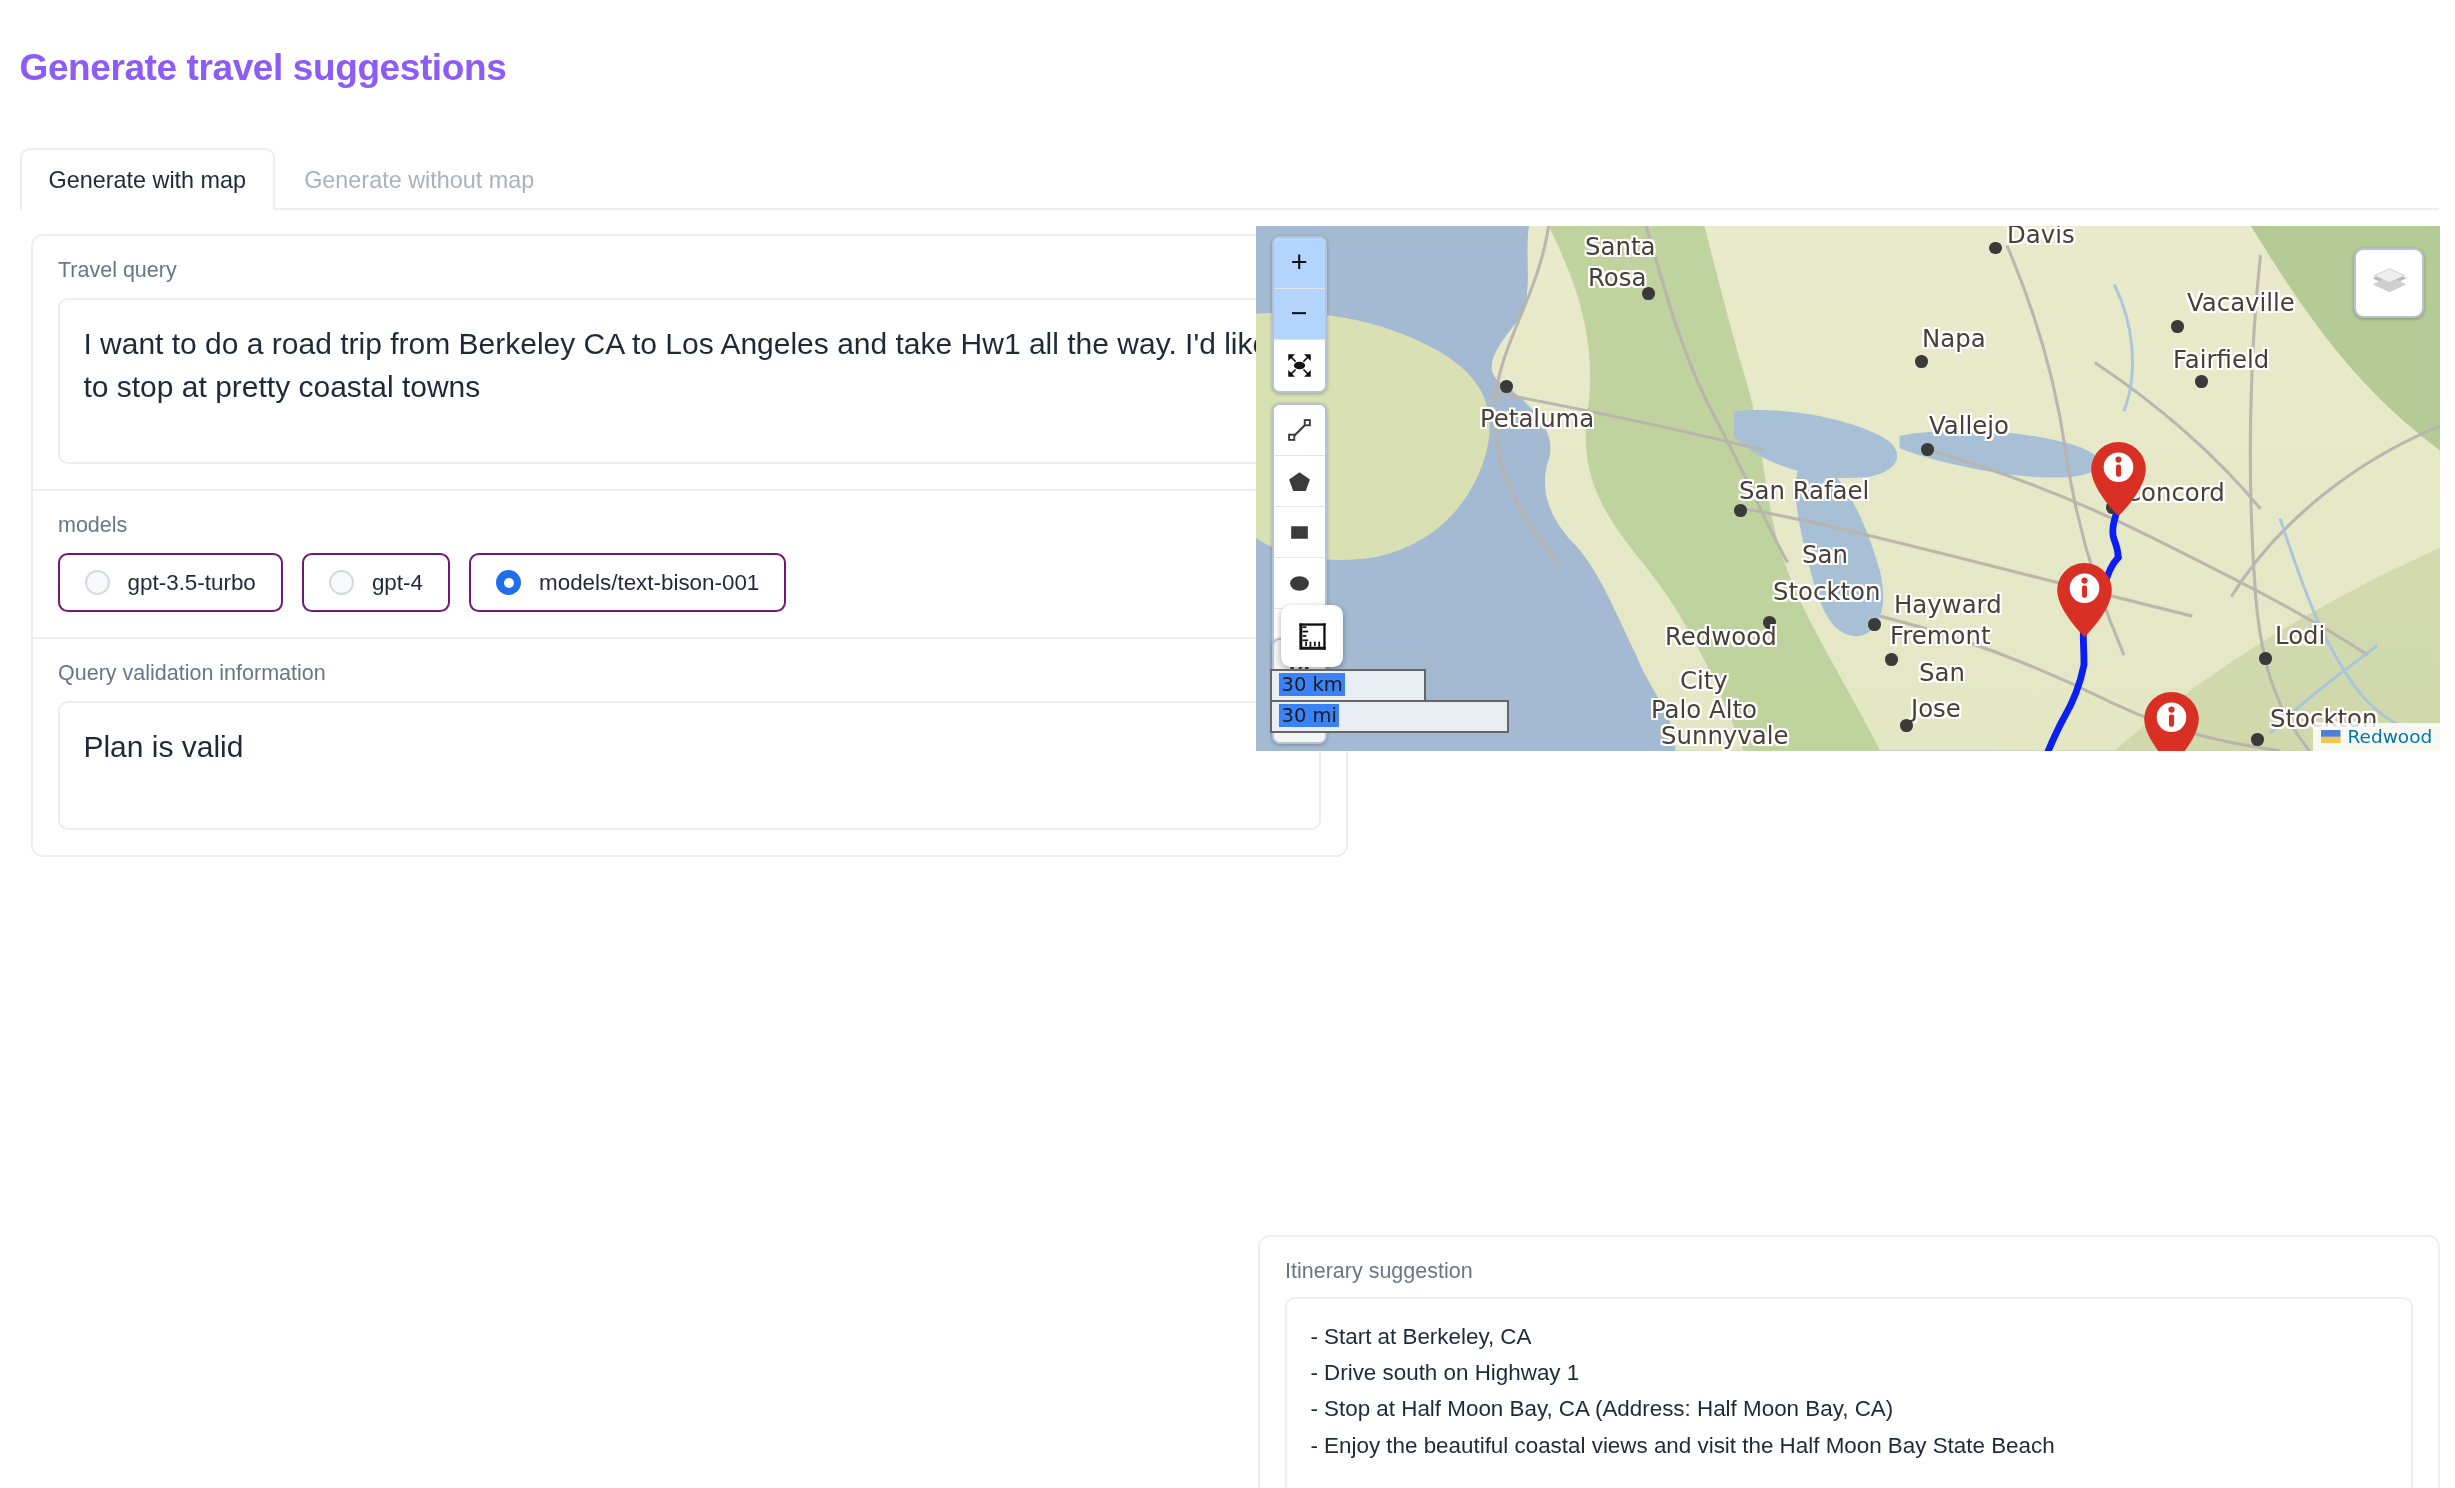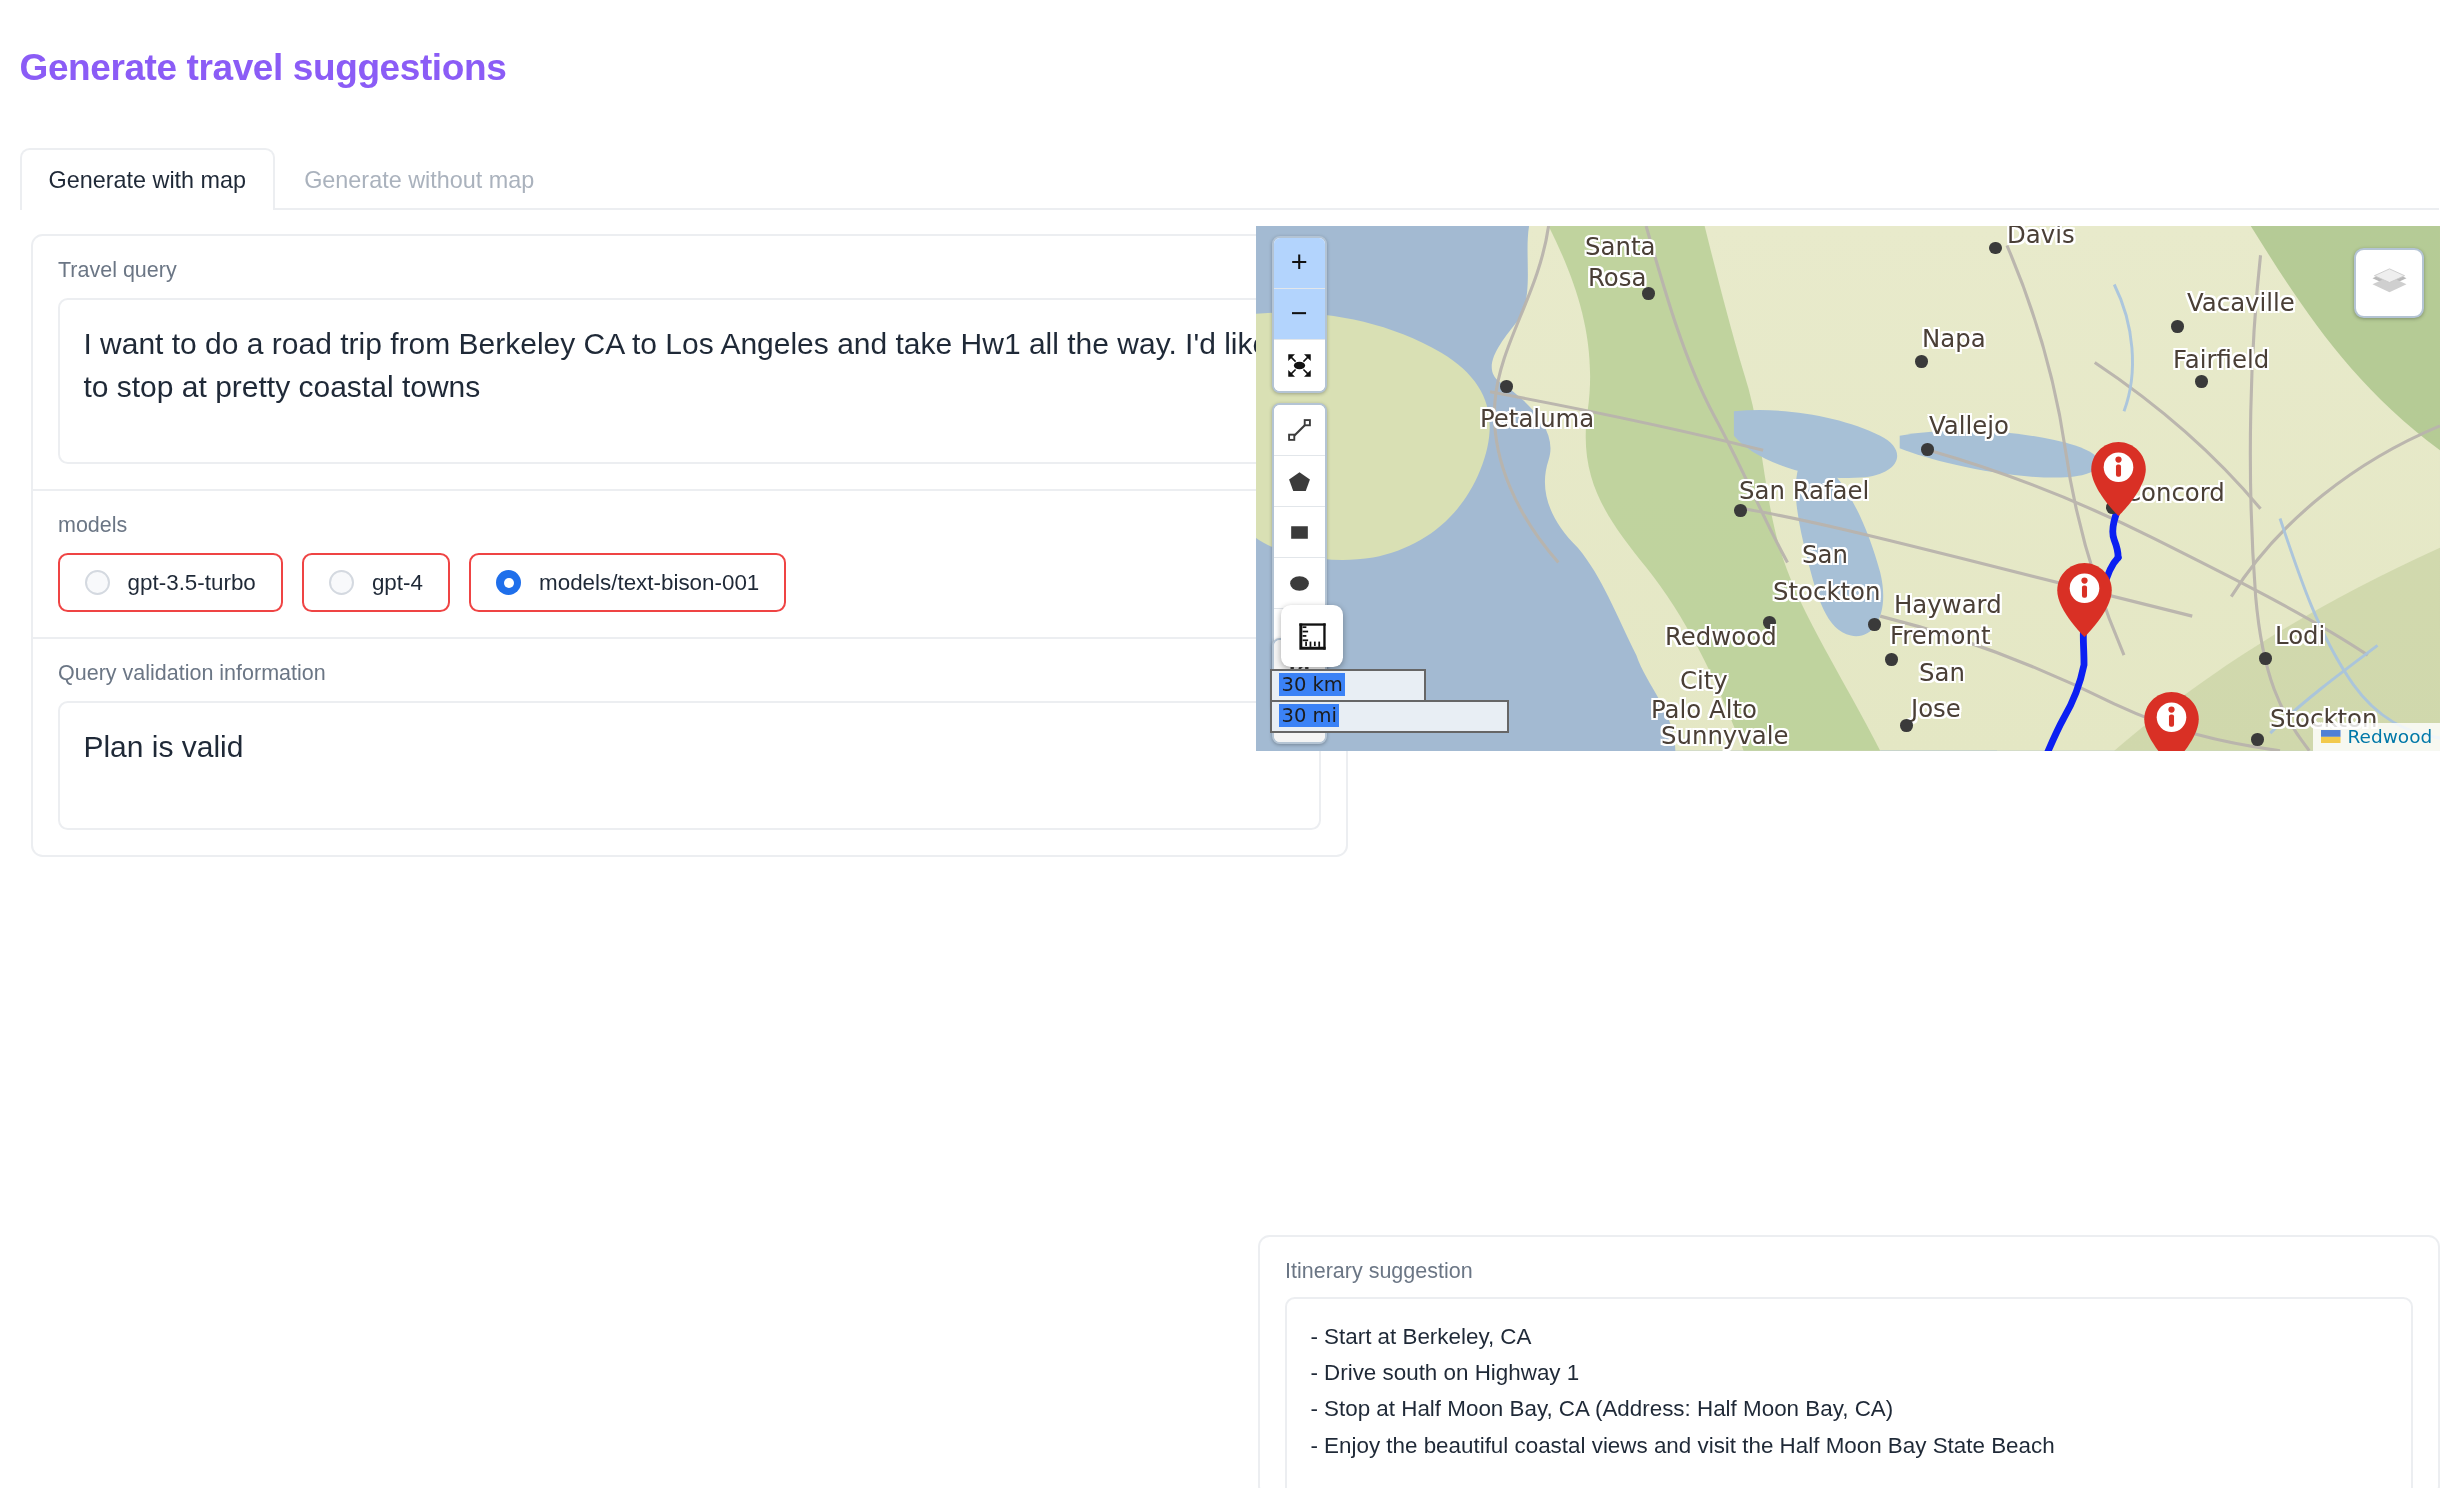--- a/index.html
+++ b/index.html
@@ -68,21 +68,21 @@
     line-height: 1.45;
     padding: 21.5px 23.4px;
   }
   .textbox.query { height: 166px; }
   .textbox.valid { height: 129px; }
 
   
   .radio-row { display: flex; gap: 19.5px; align-items: center; }
   .radio-pill {
     display: flex; align-items: center; gap: 17.6px;
-    border: 2px solid #ef4444; border-radius: 9.8px;
+    border: 2px solid #701a75; border-radius: 9.8px;
     background: #fff;
     height: 59px; padding: 0 25px;
     font-size: 22.4px; color: #1f2937;
     cursor: pointer;
   }
   .radio-dot {
     width: 25px; height: 25px; border-radius: 50%;
     border: 2px solid #d4d9e0; background: #f8f9fb;
     flex: none;
   }

